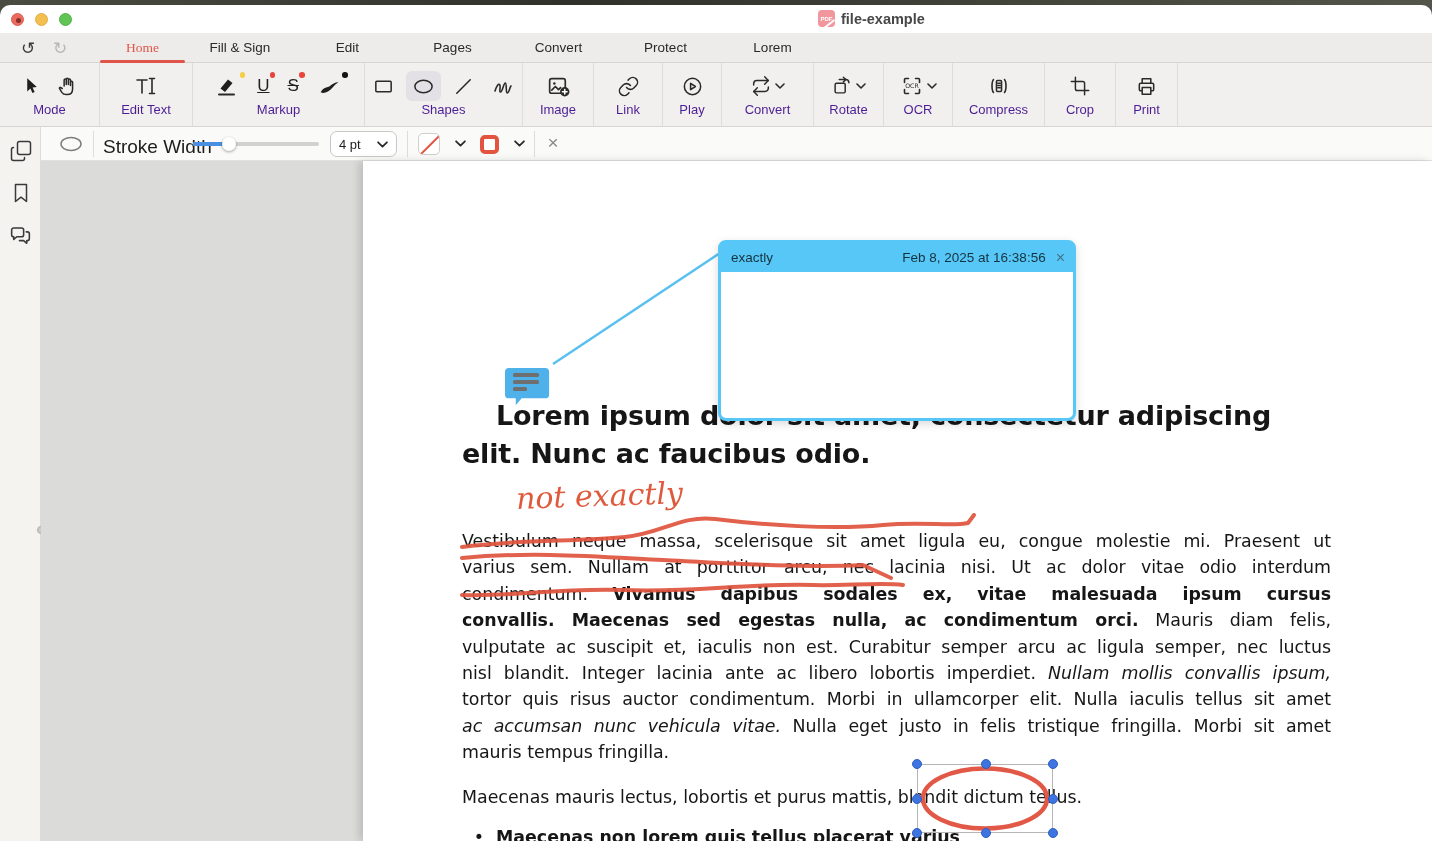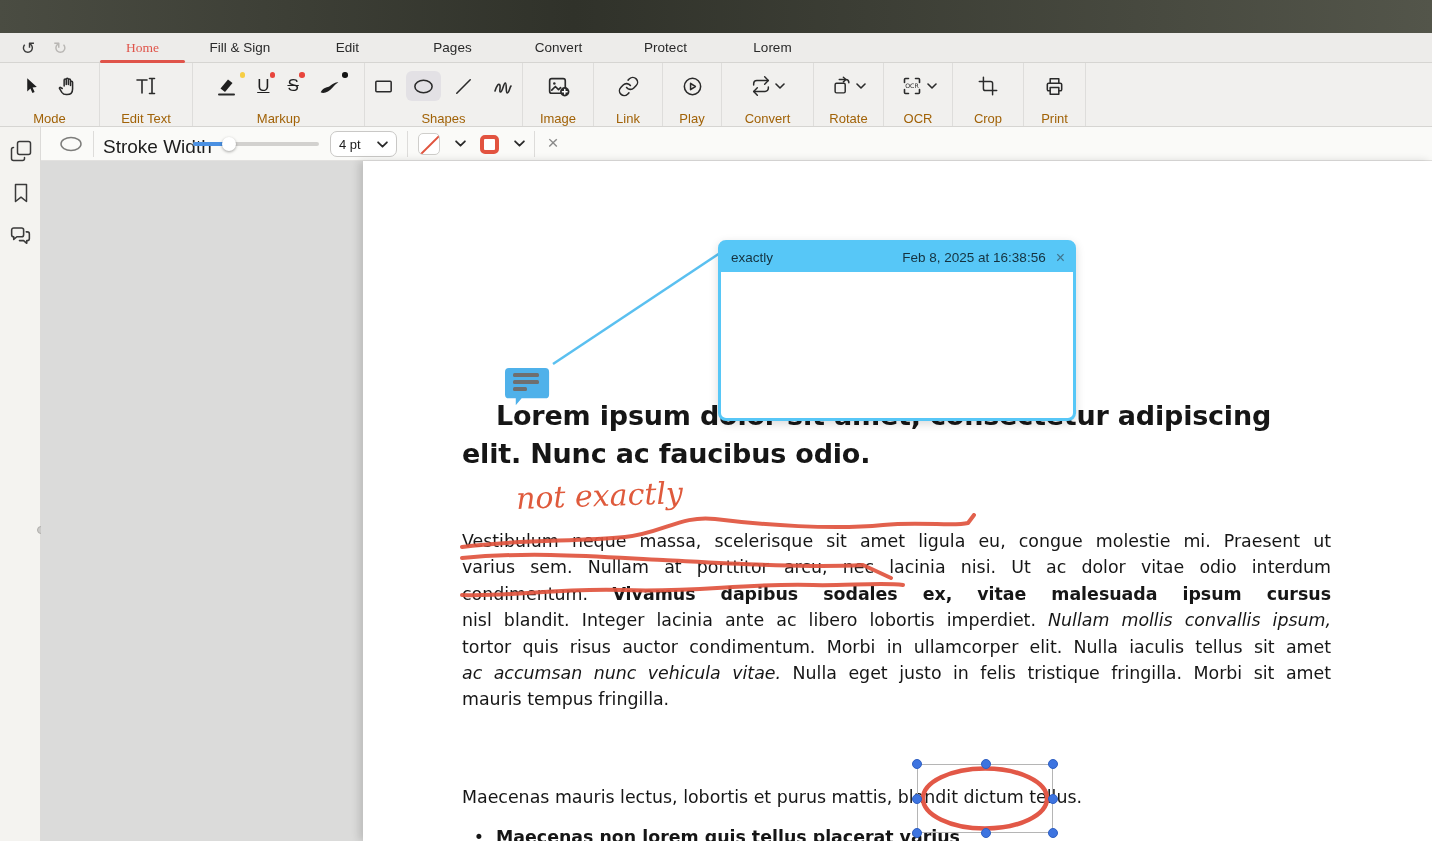--- a/index.html
+++ b/index.html
@@ -42,21 +42,21 @@
   
   .toolbar { position:absolute; top:63px; left:0; width:1432px; height:64px;
              background:#f1f0ee; border-bottom:1px solid #d6d5d2; display:flex; }
   .tgroup { height:100%; border-right:1px solid #dedddb; display:flex; flex-direction:column;
             align-items:center; justify-content:flex-start; padding-top:7px; }
   .tgroup-filler { flex:1; border-right:none; }
   .ticons { display:flex; align-items:center; justify-content:center; gap:2px; height:32px; }
   .tbtn { background:none; border:none; padding:2px 5px; position:relative; cursor:pointer;
           display:flex; align-items:center; justify-content:center; border-radius:6px; height:30px; }
   .tbtn.selected { background:#e3e1e5; }
-  .tlabel { font-size:13px; color:#a16207; margin-top:9px; }
+  .tlabel { font-size:13px; color:#4c1d95; margin-top:0; }
   .tbtn svg { stroke:#2a2a2a; fill:none; stroke-width:1.6; stroke-linecap:round; stroke-linejoin:round; }
   .mk-letter { font-size:17px; color:#1f1f1f; font-family:"Liberation Sans",sans-serif; }
   .dot { position:absolute; top:1px; right:-1px; width:5.5px; height:5.5px; border-radius:50%; }
   .dot-yellow{ background:#f6ce45; } .dot-red{ background:#e8453c; } .dot-black{ background:#141414; }
   .chev { margin-left:3px; }
   .chev polyline { stroke:#2a2a2a; fill:none; stroke-width:1.6; stroke-linecap:round; stroke-linejoin:round; }
 
   
   .propsbar { position:absolute; top:127px; left:41px; width:1391px; height:34px;
               background:#fafaf8; border-bottom:1px solid #e2e1df; }
@@ -133,20 +133,29 @@
   .sel-box { position:absolute; left:554px; top:603px; width:136px; height:69px;
              border:1px solid #b5b5b5; cursor:move; }
   .sel-handle { position:absolute; width:10px; height:10px; border-radius:50%;
                 background:#3d74e0; border:1px solid #2f5fc2; }
 </style>
 </head>
 <body>
 
 <div id="app">
 
+  <div class="titlebar">
+    <div class="tl tl-red"></div>
+    <div class="tl tl-yellow"></div>
+    <div class="tl tl-green"></div>
+    <div class="doc-title">
+      <span class="pdf-badge">PDF</span>
+      <span class="doc-title-text">file-example</span>
+    </div>
+  </div>
 
   <div class="tabbar">
     <button class="hist-btn undo">↺</button>
     <button class="hist-btn redo">↻</button>
     <div class="tabs">
       <div class="tab active" style="width:85px">Home</div>
       <div class="tab" style="width:110px">Fill &amp; Sign</div>
       <div class="tab" style="width:105px">Edit</div>
       <div class="tab" style="width:105px">Pages</div>
       <div class="tab" style="width:107px">Convert</div>
@@ -318,20 +327,32 @@
               <text x="12" y="14.2" text-anchor="middle" font-size="6.2" font-family="DejaVu Sans" fill="#2a2a2a" stroke="none">OCR</text>
             </svg>
           <svg class="chev" width="10" height="6" viewBox="0 0 10 6">
               <polyline points="1,1 5,5 9,1"></polyline>
             </svg>
         </button>
       </div>
       <div class="tlabel">OCR</div>
     </div>
 
+    <div class="tgroup" style="width:92px">
+      <div class="ticons">
+        <button class="tbtn">
+          <svg width="24" height="24" viewBox="0 0 24 24">
+              <path d="M6.5 5.5c-2 2.2-2 10.8 0 13M17.5 5.5c2 2.2 2 10.8 0 13"></path>
+              <rect x="9.5" y="6.5" width="5" height="11" rx="1"></rect>
+              <path d="M10.8 9.3h2.4M10.8 11.5h2.4M10.8 13.7h2.4"></path>
+            </svg>
+        </button>
+      </div>
+      <div class="tlabel">Compress</div>
+    </div>
 
     <div class="tgroup" style="width:71px">
       <div class="ticons">
         <button class="tbtn">
           <svg width="22" height="22" viewBox="0 0 24 24">
               <path d="M7 2.5V15a2 2 0 0 0 2 2h12.5"></path>
               <path d="M2.5 7H15a2 2 0 0 1 2 2v12.5"></path>
             </svg>
         </button>
       </div>
@@ -412,20 +433,22 @@
       <div class="l1">Lorem ipsum dolor sit amet, consectetur adipiscing</div>
       <div class="l2">elit. Nunc ac faucibus odio.</div>
     </div>
 
     <div class="handnote">not exactly</div>
 
     <div class="bodytext" id="para1">
         <div class="dline"><span>Vestibulum neque massa, scelerisque sit amet ligula eu, congue molestie mi. Praesent ut</span></div>
         <div class="dline"><span>varius sem. Nullam at porttitor arcu, nec lacinia nisi. Ut ac dolor vitae odio interdum</span></div>
         <div class="dline"><span>condimentum. </span><span class="b">Vivamus dapibus sodales ex, vitae malesuada ipsum cursus</span></div>
+        <div class="dline"><span class="b">convallis. Maecenas sed egestas nulla, ac condimentum orci.</span><span> Mauris diam felis,</span></div>
+        <div class="dline"><span>vulputate ac suscipit et, iaculis non est. Curabitur semper arcu ac ligula semper, nec luctus</span></div>
         <div class="dline"><span>nisl blandit. Integer lacinia ante ac libero lobortis imperdiet. </span><span class="i">Nullam mollis convallis ipsum,</span></div>
         <div class="dline"><span>tortor quis risus auctor condimentum. Morbi in ullamcorper elit. Nulla iaculis tellus sit amet</span></div>
         <div class="dline"><span class="i">ac accumsan nunc vehicula vitae.</span><span> Nulla eget justo in felis tristique fringilla. Morbi sit amet</span></div>
         <div class="dline nojust"><span>mauris tempus fringilla.</span></div>
       </div>
     <div class="para2">Maecenas mauris lectus, lobortis et purus mattis, blandit dictum tellus.</div>
     <div class="bullet-line"><span class="bchar">•</span><span>Maecenas non lorem quis tellus placerat varius</span></div>
 
     <svg class="ink-overlay" width="1069" height="680" viewBox="0 0 1069 680">
       <line x1="190" y1="203" x2="357" y2="92" stroke="#5ac0f0" stroke-width="2.5"></line>

